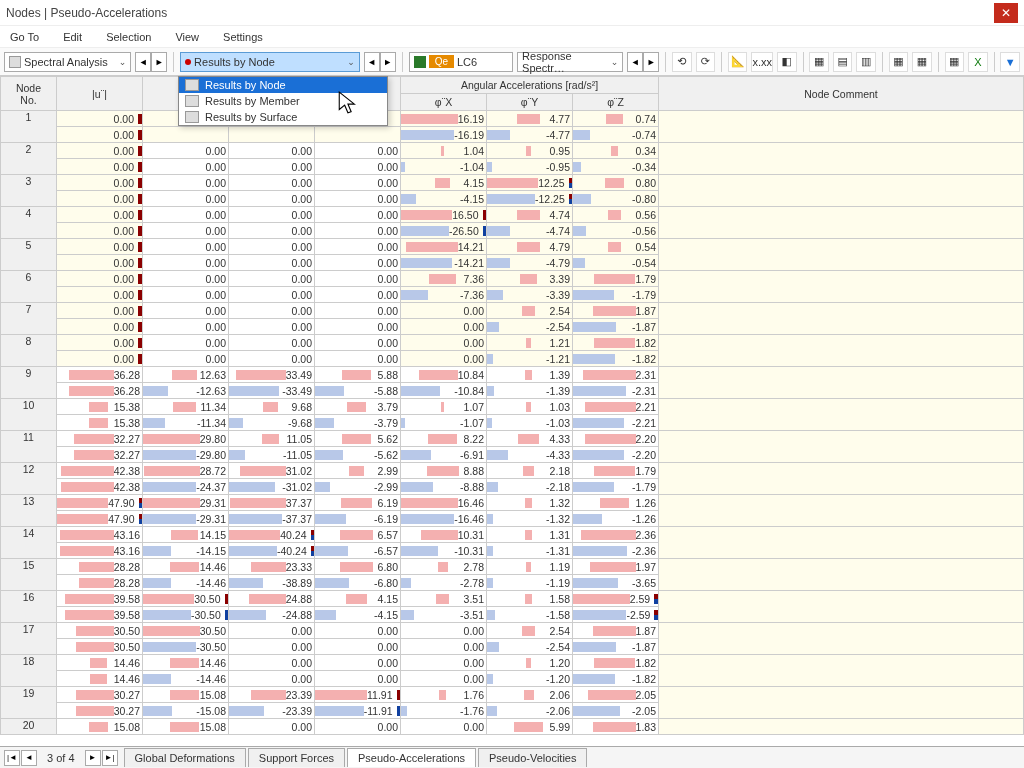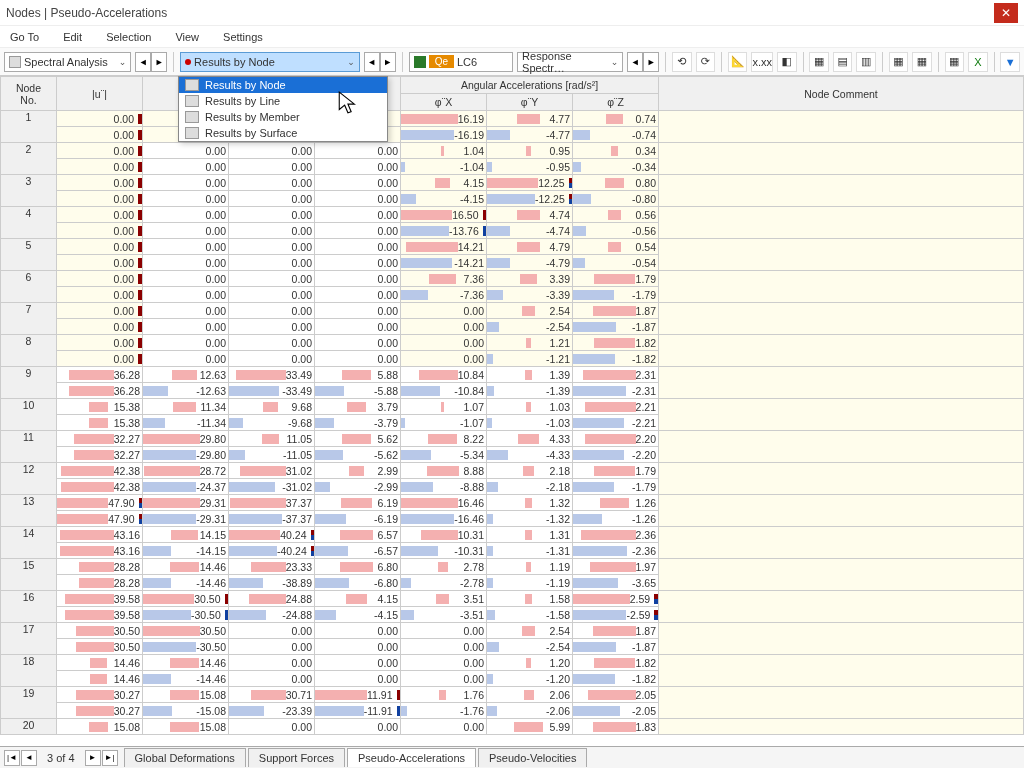--- a/index.html
+++ b/index.html
@@ -539,21 +539,21 @@
             <div class="cell">
               <span style="flex:1"></span>
               <span class="bar pos" style="width:0%"></span>
               <span class="num">0.00</span>
             </div>
           </td>
           <td class="val cream">
             <div class="cell">
               <span class="bar neg" style="width:70%"></span>
               <span style="flex:1"></span>
-              <span class="num">-13.76</span>
+              <span class="num">-26.50</span>
               <span class="mark b"></span>
             </div>
           </td>
           <td class="val cream">
             <div class="cell">
               <span class="bar neg" style="width:27.08571428571429%"></span>
               <span style="flex:1"></span>
               <span class="num">-4.74</span>
             </div>
           </td>
@@ -1276,21 +1276,21 @@
             <div class="cell">
               <span class="bar neg" style="width:33.03106633081444%"></span>
               <span style="flex:1"></span>
               <span class="num">-5.62</span>
             </div>
           </td>
           <td class="val">
             <div class="cell">
               <span class="bar neg" style="width:34.872727272727275%"></span>
               <span style="flex:1"></span>
-              <span class="num">-5.34</span>
+              <span class="num">-6.91</span>
             </div>
           </td>
           <td class="val">
             <div class="cell">
               <span class="bar neg" style="width:24.742857142857144%"></span>
               <span style="flex:1"></span>
               <span class="num">-4.33</span>
             </div>
           </td>
           <td class="val">
@@ -2068,21 +2068,21 @@
             <div class="cell">
               <span style="flex:1"></span>
               <span class="bar pos" style="width:34.60983606557377%"></span>
               <span class="num">15.08</span>
             </div>
           </td>
           <td class="val">
             <div class="cell">
               <span style="flex:1"></span>
               <span class="bar pos" style="width:40.688369781312126%"></span>
-              <span class="num">30.71</span>
+              <span class="num">23.39</span>
             </div>
           </td>
           <td class="val">
             <div class="cell">
               <span style="flex:1"></span>
               <span class="bar pos" style="width:70%"></span>
               <span class="num">11.91</span>
               <span class="mark r"></span>
             </div>
           </td>
@@ -2215,24 +2215,20 @@
           <td class="comment" rowspan="1"></td>
         </tr>
       </tbody>
 </table>
 </div>
 
 <div class="dropdown" id="dd">
     <div class="item sel">
       <span class="icon icon-mini"></span>
       <span>Results by Node</span>
-    </div>
-    <div class="item">
-      <span class="icon icon-mini"></span>
-      <span>Results by Line</span>
     </div>
     <div class="item">
       <span class="icon icon-mini"></span>
       <span>Results by Member</span>
     </div>
     <div class="item">
       <span class="icon icon-mini"></span>
       <span>Results by Surface</span>
     </div>
   </div>

